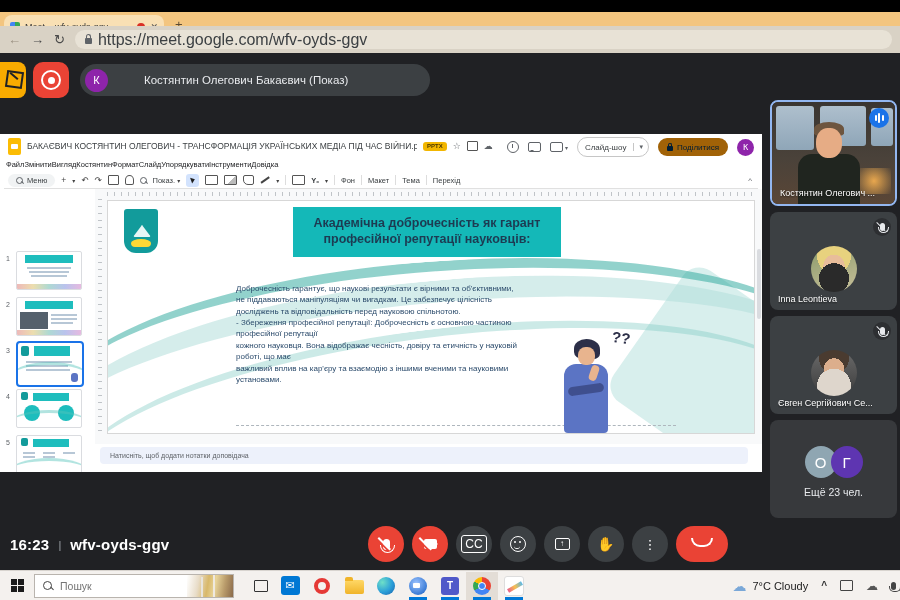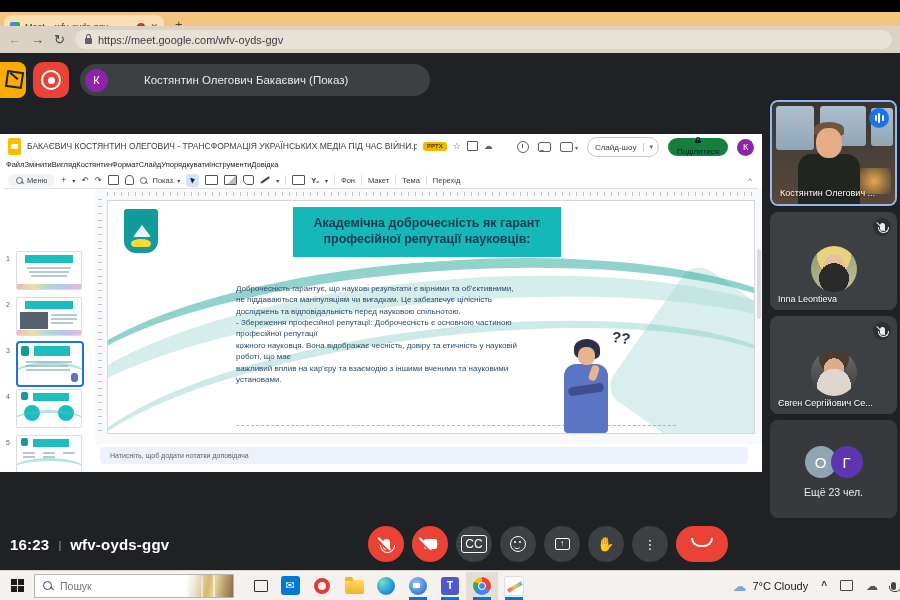--- a/index.html
+++ b/index.html
@@ -16,21 +16,21 @@
   .tab-title{font-size:9px;color:#3a3a3a;white-space:nowrap;overflow:hidden;text-overflow:ellipsis;flex:1;}
   .rec-dot{width:8px;height:8px;border-radius:50%;background:#d93025;flex:none;}
   .tab-close{font-size:9px;color:#555;flex:none;}
   .newtab{left:175px;top:5px;font-size:13px;color:#5a4a33;}
   .navbar{left:0;top:26px;width:900px;height:27px;background:#d9d2c5;display:flex;align-items:center;gap:10px;padding:0 8px;box-sizing:border-box;}
   .nav-glyph{font-size:13px;color:#4a4a4a;}
   .nav-glyph.dim{color:#9a9082;}
   .urlbar{flex:1;height:19px;background:#e8e2d6;border-radius:10px;display:flex;align-items:center;gap:6px;padding:0 10px;box-sizing:border-box;}
   .lock{width:7px;height:6px;background:#5f6368;border-radius:1px;position:relative;margin-top:3px;}
   .lock:before{content:"";position:absolute;left:1px;top:-4px;width:3px;height:4px;border:1.5px solid #5f6368;border-bottom:none;border-radius:3px 3px 0 0;}
-  .url-text{font-size:11px;color:#3c4043;}
+  .url-text{font-size:16px;color:#3c4043;}
 
   
   .meet-bg{left:0;top:53px;width:900px;height:517px;background:#202124;}
   .jam-icon{left:0;top:62px;width:26px;height:36px;background:#f9ab00;border-radius:0 8px 8px 0;}
   .jam-icon:before{content:"";position:absolute;left:6px;top:9px;width:13px;height:13px;border:2px solid #202124;transform:rotate(8deg);}
   .jam-icon:after{content:"";position:absolute;left:9px;top:13px;width:10px;height:2px;background:#202124;transform:rotate(40deg);}
   .rec-btn{left:33px;top:62px;width:36px;height:36px;background:#ea4335;border-radius:10px;display:flex;align-items:center;justify-content:center;}
   .rec-btn .ring{width:16px;height:16px;border:2.5px solid #fff;border-radius:50%;display:flex;align-items:center;justify-content:center;}
   .rec-btn .core{width:7px;height:7px;background:#fff;border-radius:50%;}
   .presenter-pill{left:80px;top:64px;height:32px;min-width:350px;background:#3c4043;border-radius:16px;display:flex;align-items:center;gap:10px;padding:0 14px 0 5px;box-sizing:border-box;}
@@ -47,21 +47,21 @@
   .mini-glyph{font-size:9px;color:#5f6368;flex:none;}
   .sl-right{position:absolute;right:8px;top:3px;height:20px;display:flex;align-items:center;gap:9px;}
   .icon-clock{width:10px;height:10px;border:1.3px solid #5f6368;border-radius:50%;position:relative;}
   .icon-clock:before{content:"";position:absolute;left:4px;top:2px;width:1.3px;height:4px;background:#5f6368;}
   .icon-comment{width:11px;height:8px;border:1.3px solid #5f6368;border-radius:2px;position:relative;}
   .icon-comment:after{content:"";position:absolute;left:1px;bottom:-3px;border:2px solid transparent;border-top-color:#5f6368;}
   .icon-cam{width:11px;height:8px;border:1.3px solid #5f6368;border-radius:2px;}
   .btn-slideshow{border:1px solid #c6c6c6;border-radius:12px;height:18px;display:flex;align-items:center;font-size:8px;color:#3c4043;overflow:hidden;}
   .btn-slideshow .seg{padding:0 7px;}
   .btn-slideshow .seg2{border-left:1px solid #c6c6c6;padding:0 5px;font-size:7px;color:#5f6368;}
-  .btn-share{background:#15803d;border-radius:12px;height:18px;display:flex;align-items:center;gap:4px;padding:0 9px;font-size:8px;color:#001d35;flex-direction:column;}
+  .btn-share{background:#a16207;border-radius:12px;height:18px;display:flex;align-items:center;gap:4px;padding:0 9px;font-size:8px;color:#001d35;}
   .share-lock{width:6px;height:5px;background:#001d35;border-radius:1px;position:relative;margin-top:2px;}
   .share-lock:before{content:"";position:absolute;left:1px;top:-3px;width:2px;height:3px;border:1px solid #001d35;border-bottom:none;border-radius:2px 2px 0 0;}
   .avatar-xs{width:17px;height:17px;border-radius:50%;background:#8e24aa;color:#fff;font-size:9px;display:flex;align-items:center;justify-content:center;}
   .sl-menubar{position:absolute;left:6px;top:24px;height:13px;display:flex;align-items:center;}
   .menu-item{font-size:7.5px;color:#202124;}
   .sl-toolbar{position:absolute;left:4px;top:38px;width:754px;height:17px;background:#fff;border-bottom:1px solid #e0e0e0;display:flex;align-items:center;gap:6px;padding:0 4px;box-sizing:border-box;}
   .search-pill{background:#f1f3f4;border-radius:8px;height:13px;display:flex;align-items:center;gap:4px;padding:0 8px;}
   .mag{width:5px;height:5px;border:1.2px solid #5f6368;border-radius:50%;position:relative;}
   .mag:after{content:"";position:absolute;left:4px;top:4px;width:3px;height:1.2px;background:#5f6368;transform:rotate(45deg);}
   .search-pill span{font-size:7.5px;color:#3c4043;}

